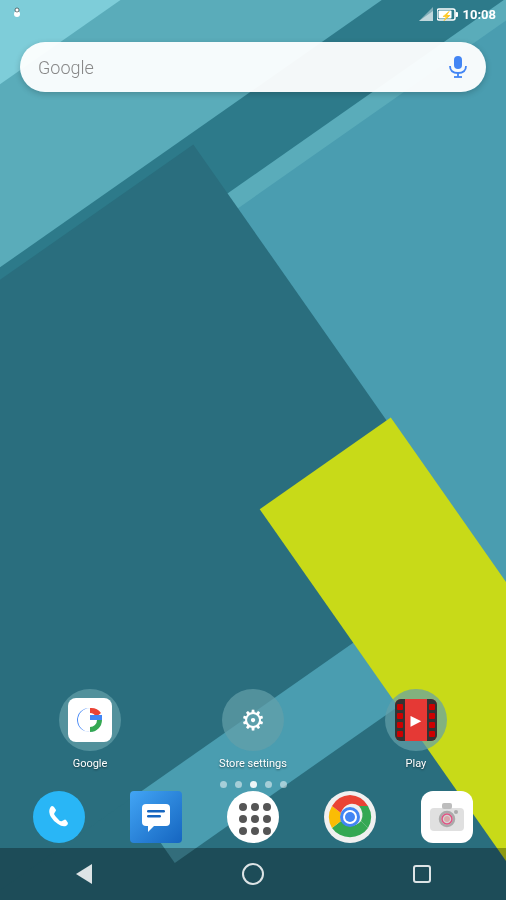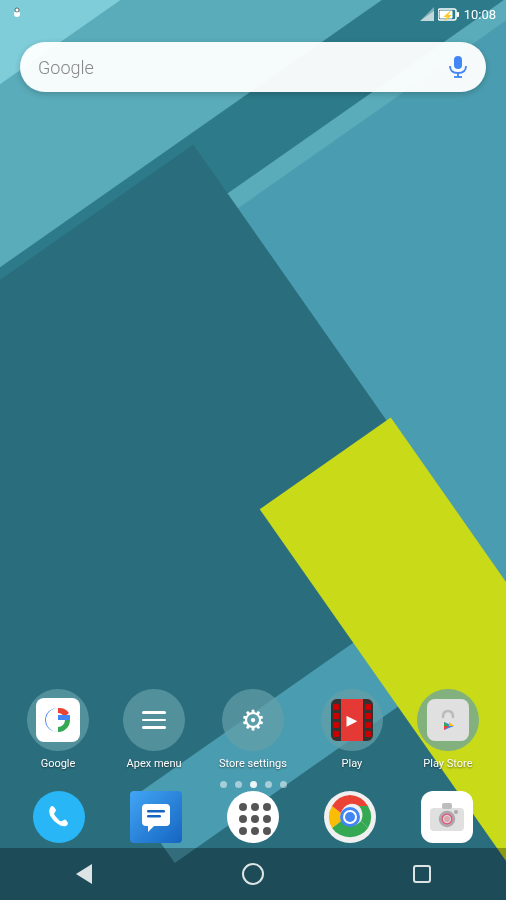--- a/index.html
+++ b/index.html
@@ -57,21 +57,21 @@
 
     .status-right {
       display: flex;
       align-items: center;
       gap: 4px;
     }
 
     .status-time {
       color: white;
       font-size: 13px;
-      font-weight: 400;
+      font-weight: 700;
     }
 
     
     .search-bar {
       position: absolute;
       top: 42px;
       left: 20px;
       right: 20px;
       height: 50px;
       background: rgba(255,255,255,0.95);
@@ -471,30 +471,20 @@
           <path d="M20 8 A12 12 0 1 0 30 15 L20 15 L20 20 L30 20 A12 12 0 0 1 20 32 A12 12 0 1 1 20 8Z" fill="#4285f4"></path>
           <path d="M20 8 A12 12 0 0 1 31 13 L26 17 A7 7 0 0 0 20 13Z" fill="#ea4335"></path>
           <path d="M20 27 A7 7 0 0 0 27 20 L32 20 A12 12 0 0 1 20 32Z" fill="#34a853"></path>
           <rect x="20" y="15" width="12" height="5" fill="#4285f4"></rect>
         </svg>
       </div>
     </div>
     <span class="app-label">Google</span>
   </div>
 
-  <div class="app-item">
-    <div class="app-icon-wrap">
-      <div class="icon-menu">
-        <span></span>
-          <span></span>
-          <span></span>
-      </div>
-    </div>
-    <span class="app-label">Apex menu</span>
-  </div>
 
   <div class="app-item">
     <div class="app-icon-wrap">
       <span class="icon-gear">⚙</span>
     </div>
     <span class="app-label">Store settings</span>
   </div>
 
   <div class="app-item">
     <div class="icon-play-wrap">
@@ -510,39 +500,20 @@
           <div class="film-hole"></div>
           <div class="film-hole"></div>
           <div class="film-hole"></div>
           <div class="film-hole"></div>
         </div>
       </div>
     </div>
     <span class="app-label">Play</span>
   </div>
 
-  <div class="app-item">
-    <div class="icon-playstore-wrap">
-      <div class="icon-playstore-inner">
-
-        <svg width="32" height="32" viewBox="0 0 32 32">
-
-          <rect x="4" y="13" width="24" height="17" rx="2" fill="#e0e0e0"></rect>
-
-          <path d="M11 13 Q11 7 16 7 Q21 7 21 13" fill="none" stroke="#bbb" stroke-width="2.5" stroke-linecap="round"></path>
-
-          <polygon points="12,18 12,26 22,22" fill="#4285f4"></polygon>
-          <polygon points="12,18 12,22 17,22" fill="#34a853"></polygon>
-          <polygon points="12,22 12,26 17,22" fill="#ea4335"></polygon>
-          <polygon points="17,22 22,22 17,18" fill="#fbbc05"></polygon>
-        </svg>
-      </div>
-    </div>
-    <span class="app-label">Play Store</span>
-  </div>
 
 </div>
 
 <div class="page-dots">
   <div class="dot"></div>
   <div class="dot"></div>
   <div class="dot active"></div>
   <div class="dot"></div>
   <div class="dot"></div>
 </div>

